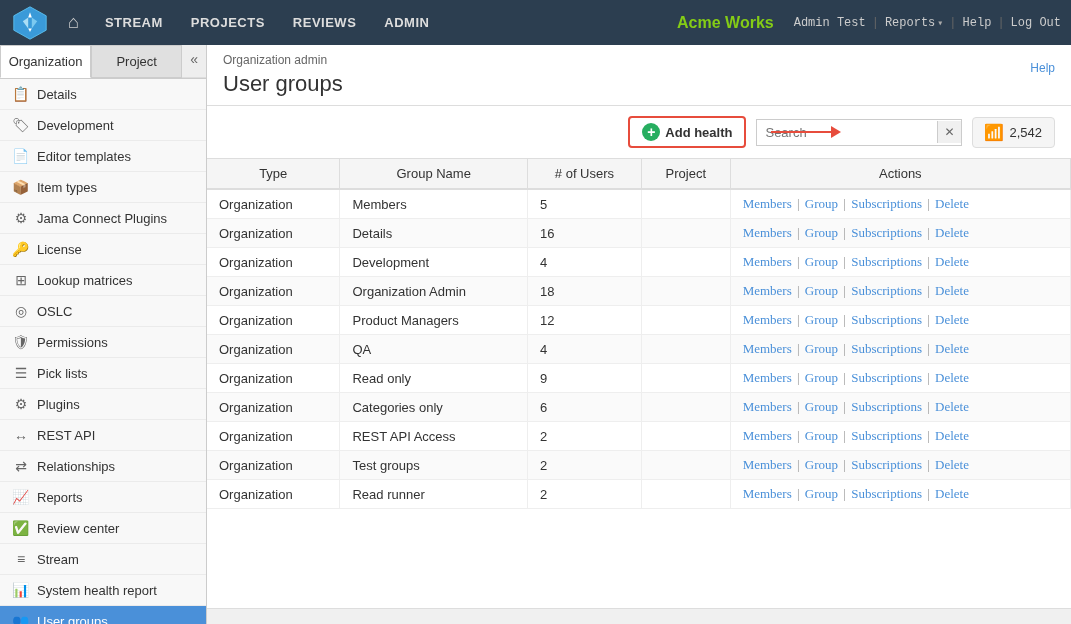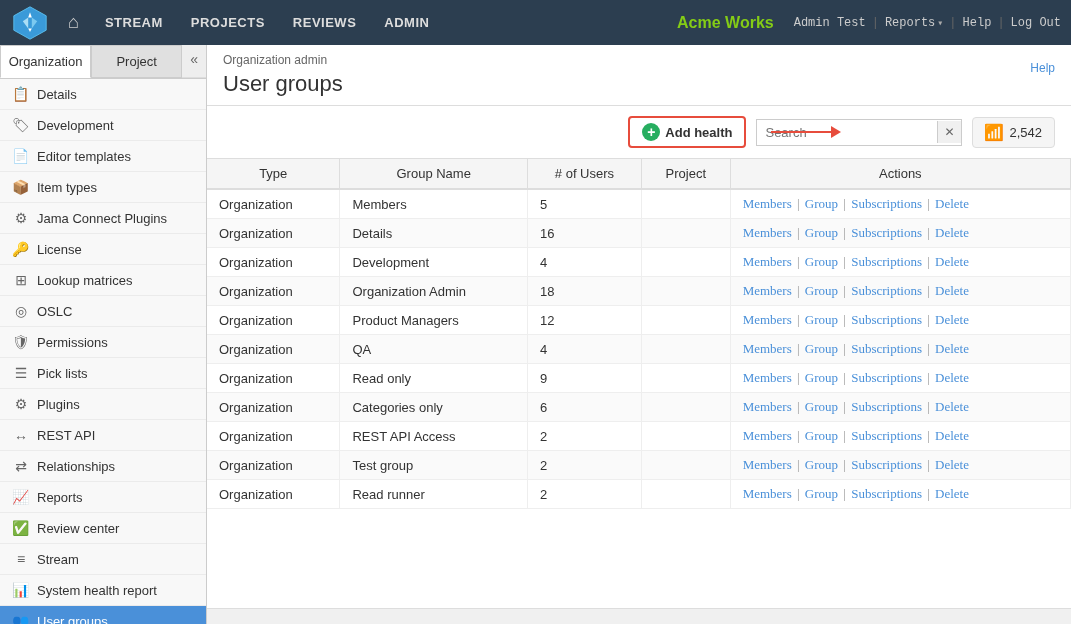--- a/index.html
+++ b/index.html
@@ -513,21 +513,21 @@
             </tr>
             <tr>
               <td>Organization</td>
               <td>REST API Access</td>
               <td>2</td>
               <td></td>
               <td class="action-links"><a class="action-link">Members</a><span class="action-sep"> | </span><a class="action-link">Group</a><span class="action-sep"> | </span><a class="action-link">Subscriptions</a><span class="action-sep"> | </span><a class="action-link">Delete</a></td>
             </tr>
             <tr>
               <td>Organization</td>
-              <td>Test group</td>
+              <td>Test groups</td>
               <td>2</td>
               <td></td>
               <td class="action-links"><a class="action-link">Members</a><span class="action-sep"> | </span><a class="action-link">Group</a><span class="action-sep"> | </span><a class="action-link">Subscriptions</a><span class="action-sep"> | </span><a class="action-link">Delete</a></td>
             </tr>
             <tr>
               <td>Organization</td>
               <td>Read runner</td>
               <td>2</td>
               <td></td>
               <td class="action-links"><a class="action-link">Members</a><span class="action-sep"> | </span><a class="action-link">Group</a><span class="action-sep"> | </span><a class="action-link">Subscriptions</a><span class="action-sep"> | </span><a class="action-link">Delete</a></td>

